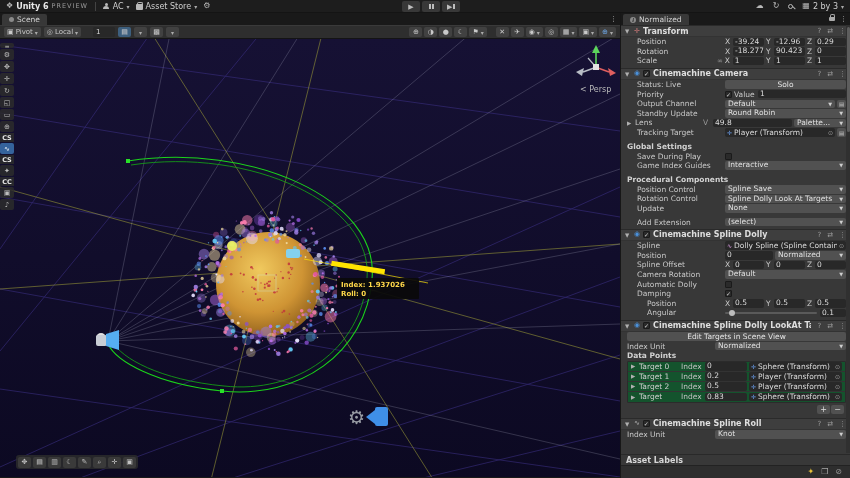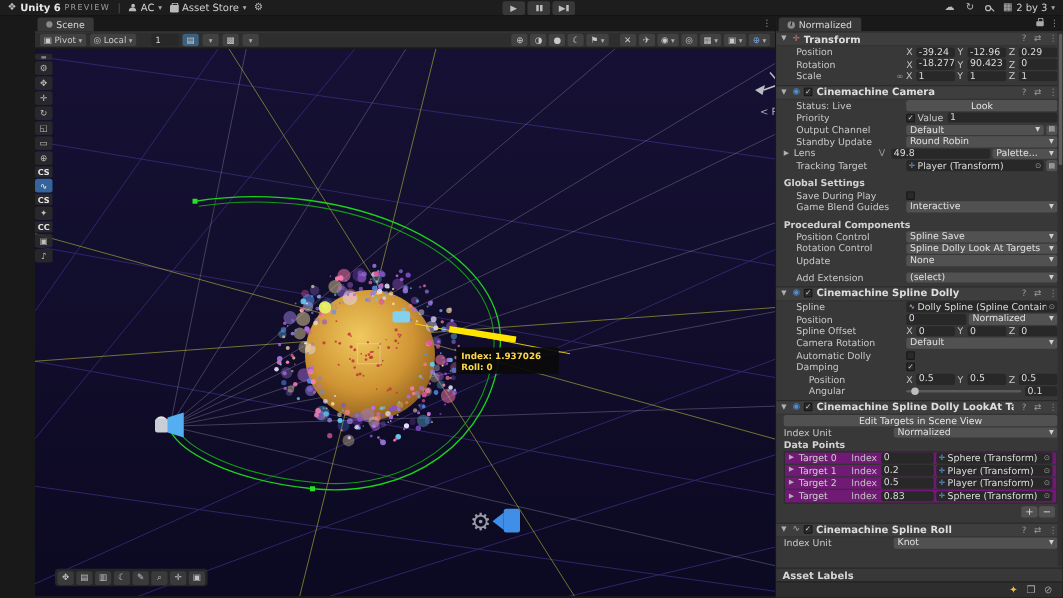--- a/index.html
+++ b/index.html
@@ -21,21 +21,21 @@
   #topbar-right { margin-left:auto; display:flex; align-items:center; gap:9px; }
   .person-ic { width:7px; height:7px; position:relative; }
   .person-ic::before { content:""; position:absolute; left:2px; top:0; width:3px; height:3px; border-radius:50%; background:#b9b9b9; }
   .person-ic::after { content:""; position:absolute; left:0.5px; top:3.5px; width:6px; height:3px; border-radius:3px 3px 0 0; background:#b9b9b9; }
   .bag-ic { width:7px; height:6px; background:#b9b9b9; border-radius:1px; position:relative; margin-top:2px;}
   .bag-ic::before { content:""; position:absolute; top:-2.5px; left:1.5px; width:4px; height:3px; border:1px solid #b9b9b9; border-bottom:none; border-radius:2px 2px 0 0; }
   .mag-ic { width:5px; height:5px; border:1px solid #b9b9b9; border-radius:50%; position:relative; }
   .mag-ic::after { content:""; position:absolute; width:3.5px; height:1px; background:#b9b9b9; transform:rotate(45deg); right:-3px; bottom:-0.5px; }
 
   
-  #scene-panel { position:absolute; top:13px; left:0; width:620px; height:465px; background:#191919;padding-left:28px; }
+  #scene-panel { position:absolute; top:13px; left:0; width:620px; height:465px; background:#191919; }
   #inspector-panel { position:absolute; top:13px; left:620px; width:230px; height:465px; background:#383838; border-left:1px solid #171717; }
 
   .tabbar { height:12px; background:#191919; display:flex; align-items:flex-end; padding:0 2px; position:relative; }
   .tab { height:11px; background:#383838; border-radius:2px 2px 0 0; display:flex; align-items:center; gap:3px; padding:0 7px; color:#d6d6d6; font-size:7.5px; }
   .tab .dot { width:5px; height:5px; border-radius:50%; background:#8a8a8a; }
   .tab .info { width:6px; height:6px; border-radius:50%; background:#8a8a8a; color:#222; font-size:5px; font-weight:bold; display:flex; align-items:center; justify-content:center; font-style:italic;}
   .tabbar .right-ics { position:absolute; right:3px; top:2px; display:flex; gap:5px; align-items:center; color:#aaa; }
   .lock-ic { width:6px; height:4.5px; background:#aaa; border-radius:1px; position:relative; display:inline-block; }
   .lock-ic::before { content:""; position:absolute; top:-3px; left:1px; width:3px; height:3px; border:1px solid #aaa; border-bottom:none; border-radius:2px 2px 0 0; }
   .kebab { font-size:7px; color:#bbb; letter-spacing:0; }
@@ -88,21 +88,21 @@
   .obj .pick { flex:none; color:#9a9a9a; font-size:6px; }
   .sq-ic { width:9px; height:8.5px; flex:none; background:#515151; border-radius:2px; display:flex; align-items:center; justify-content:center; color:#c9c9c9; font-size:5.5px; }
   .btn { flex:1; height:9px; background:#515151; border-radius:2px; color:#e4e4e4; display:flex; align-items:center; justify-content:center; overflow:hidden; line-height:9px;}
   .sec-hdr { height:10px; display:flex; align-items:center; padding:0 4px 0 6px; font-weight:bold; color:#d2d2d2; font-size:7.5px; }
   .fold-s { font-size:5.5px; color:#b0b0b0; width:6px; flex:none;}
   .spacer4 { height:4px; } .spacer2 { height:2px; }
   .slider { flex:1; display:flex; align-items:center; gap:3px; }
   .slider .track { flex:1; height:1.5px; background:#5a5a5a; position:relative; border-radius:1px;}
   .slider .knob { position:absolute; left:4%; top:-2.5px; width:6px; height:6px; border-radius:50%; background:#bdbdbd; }
   .slider .sval { width:26px; flex:none; height:8.5px; background:#282828; border-radius:2px; padding:0 2px; color:#dcdcdc; line-height:8.5px;}
-  .dp-box { margin:0 4px 1px 6px; border:1px solid #2b2b2b; background:#701a75; border-radius:1px; }
+  .dp-box { margin:0 4px 1px 6px; border:1px solid #2b2b2b; background:#14532d; border-radius:1px; }
   .dp-row { display:flex; align-items:center; gap:2px; height:10px; padding:0 3px; font-size:7.5px; border-bottom:1px solid #333; }
   .dp-row:last-child { border-bottom:none; }
   .dp-name { width:48px; flex:none; overflow:hidden; display:flex; align-items:center; gap:2px;}
   .dp-idxlbl { width:22px; flex:none; color:#c0c0c0; }
   .dp-idx { width:42px; flex:none; height:8.5px; background:#282828; border-radius:2px; padding:0 2px; line-height:8.5px; color:#dcdcdc;}
   .plusminus { display:flex; justify-content:flex-end; padding:1px 6px 2px 0; gap:1px; }
   .pm-btn { width:13px; height:9px; background:#515151; border-radius:2px; color:#ddd; display:flex; align-items:center; justify-content:center; font-size:8px; }
   #asset-labels { position:absolute; bottom:12px; left:0; right:0; height:12px; background:#383838; border-top:1px solid #292929; display:flex; align-items:center; padding:0 5px; font-weight:bold; color:#d6d6d6; }
   #insp-footer { position:absolute; bottom:0; left:0; right:0; height:13px; background:#2e2e2e; border-top:1px solid #222; display:flex; align-items:center; justify-content:flex-end; gap:7px; padding:0 8px; }
   #insp-footer .f-ic { font-size:8px; line-height:1; }
@@ -763,21 +763,21 @@
         <span class="fold">▼</span>
         <span class="cic" style="color:#4a90d9">◉</span>
         <span class="chk">✓</span>
         <span class="ttl">Cinemachine Camera</span>
         <span class="h-ic">?</span>
         <span class="h-ic">⇄</span>
         <span class="h-ic kebab">⋮</span>
       </div>
       <div class="row">
         <span class="lbl">Status: Live</span>
-        <span class="btn">Look</span>
+        <span class="btn">Solo</span>
       </div>
       <div class="row">
         <span class="lbl">Priority</span>
         <span class="chk">✓</span>
         <span style="width:22px">Value</span>
         <span class="tf">1</span>
       </div>
       <div class="row">
         <span class="lbl">Output Channel</span>
         <span class="dd">
@@ -814,21 +814,21 @@
       </div>
 
       <div class="spacer4"></div>
       <div class="sec-hdr">Global Settings</div>
       <div class="row">
         <span class="lbl" style="padding-left:0">Save During Play</span>
         <span class="chk"></span>
         <span style="flex:1"></span>
       </div>
       <div class="row">
-        <span class="lbl">Game Blend Guides</span>
+        <span class="lbl">Game Index Guides</span>
         <span class="dd">
             <span>Interactive</span>
             <span class="caret">▼</span>
           </span>
       </div>
       <div class="spacer4"></div>
       <div class="sec-hdr">Procedural Components</div>
       <div class="row">
         <span class="lbl">Position Control</span>
         <span class="dd">

